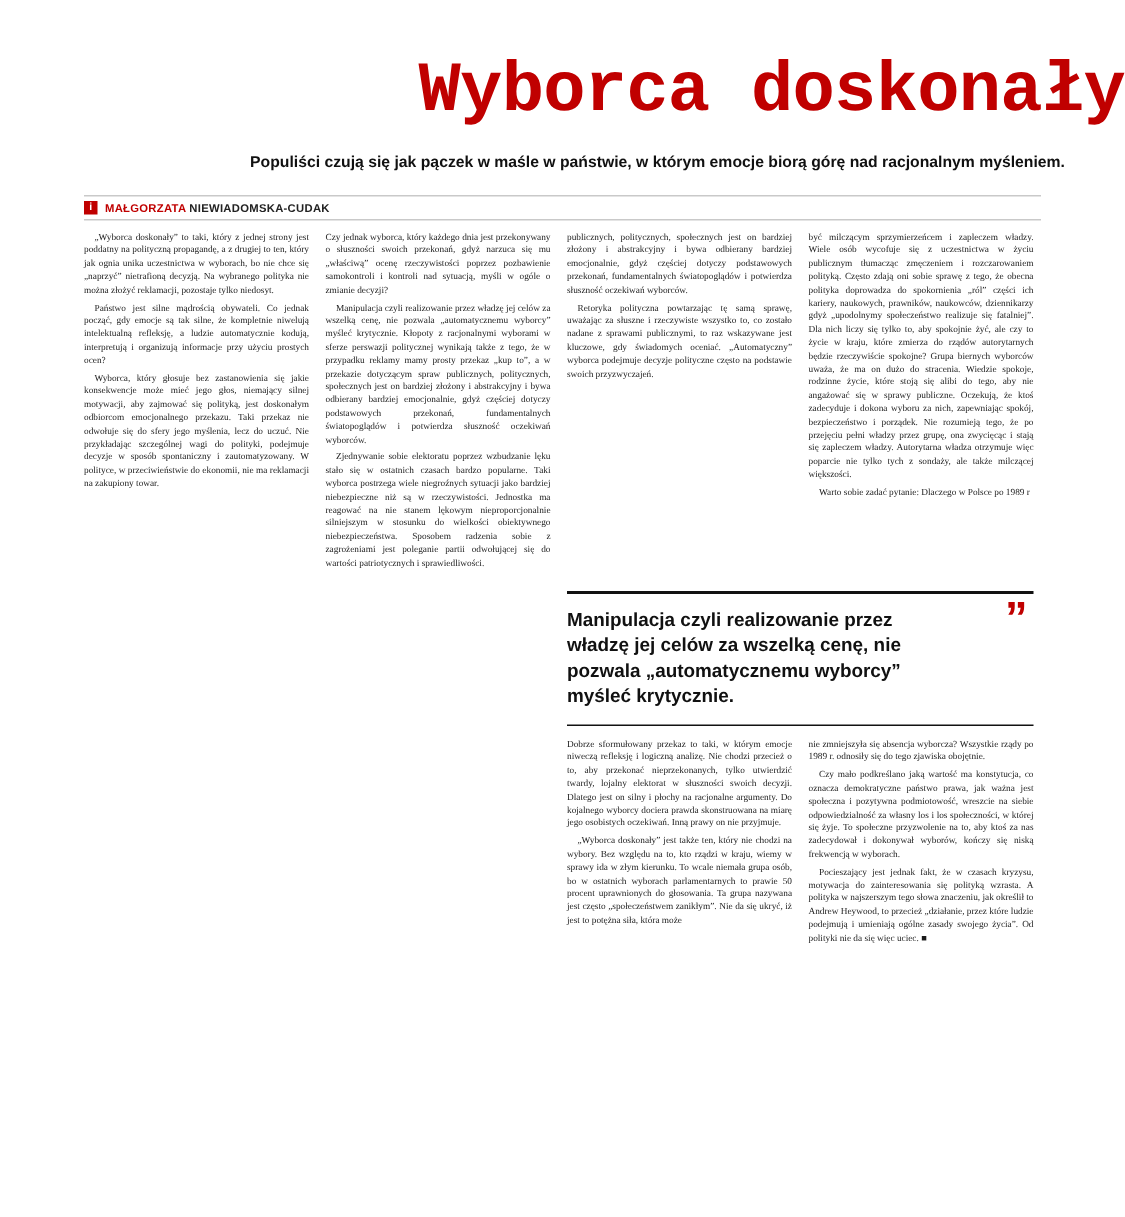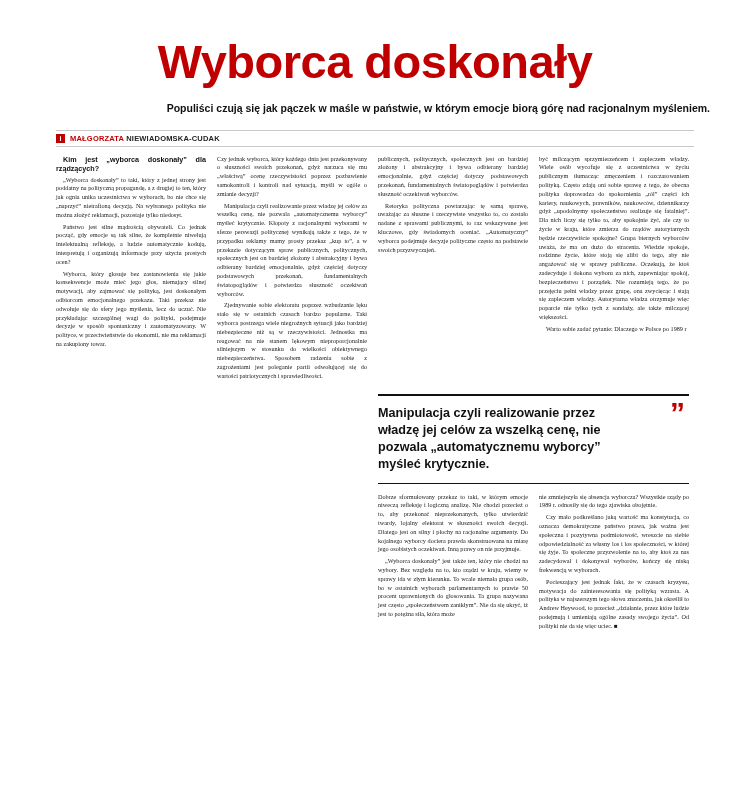--- a/index.html
+++ b/index.html
@@ -10,23 +10,23 @@
     color:#111;
     overflow:hidden;
   }
   .page{
     position:relative;
     width:750px;height:811px;
     padding:0;
     box-sizing:border-box;
   }
   .headline{
-    text-align:center;
+    text-align:right;
     color:#c00000;
-    font-family:Liberation Sans, sans-serif;
+    font-family:Liberation Mono, monospace;
     font-weight:bold;
     font-size:47px;
     letter-spacing:-0.5px;
     margin:38px 0 0 0;
     line-height:1;
   }
   .deck{
     text-align:right;
     font-family:"Liberation Sans", sans-serif;
     font-weight:bold;
@@ -133,21 +133,20 @@
     <span class="byline-mark">i</span>
     <span class="byline-name">
       <span class="first">MAŁGORZATA</span>
       <span class="last">NIEWIADOMSKA-CUDAK</span>
     </span>
   </div>
 
   <div class="cols">
 
     <div class="col">
-      <p class="sub">Kim jest „wyborca doskonały” dla rządzących?</p>
       <p>„Wyborca doskonały” to taki, który z jednej strony jest poddatny na polityczną propagandę, a z drugiej to ten, który jak ognia unika uczestnictwa w wyborach, bo nie chce się „naprzyć” nietrafioną decyzją. Na wybranego polityka nie można złożyć reklamacji, pozostaje tylko niedosyt.</p>
       <p>Państwo jest silne mądrością obywateli. Co jednak począć, gdy emocje są tak silne, że kompletnie niwelują intelektualną refleksję, a ludzie automatycznie kodują, interpretują i organizują informacje przy użyciu prostych ocen?</p>
       <p>Wyborca, który głosuje bez zastanowienia się jakie konsekwencje może mieć jego głos, niemający silnej motywacji, aby zajmować się polityką, jest doskonałym odbiorcom emocjonalnego przekazu. Taki przekaz nie odwołuje się do sfery jego myślenia, lecz do uczuć. Nie przykładając szczególnej wagi do polityki, podejmuje decyzje w sposób spontaniczny i zautomatyzowany. W polityce, w przeciwieństwie do ekonomii, nie ma reklamacji na zakupiony towar.</p>
     </div>
 
     <div class="col">
       <p class="nofirst">Czy jednak wyborca, który każdego dnia jest przekonywany o słuszności swoich przekonań, gdyż narzuca się mu „właściwą” ocenę rzeczywistości poprzez pozbawienie samokontroli i kontroli nad sytuacją, myśli w ogóle o zmianie decyzji?</p>
       <p>Manipulacja czyli realizowanie przez władzę jej celów za wszelką cenę, nie pozwala „automatycznemu wyborcy” myśleć krytycznie. Kłopoty z racjonalnymi wyborami w sferze perswazji politycznej wynikają także z tego, że w przypadku reklamy mamy prosty przekaz „kup to”, a w przekazie dotyczącym spraw publicznych, politycznych, społecznych jest on bardziej złożony i abstrakcyjny i bywa odbierany bardziej emocjonalnie, gdyż częściej dotyczy podstawowych przekonań, fundamentalnych światopoglądów i potwierdza słuszność oczekiwań wyborców.</p>
       <p>Zjednywanie sobie elektoratu poprzez wzbudzanie lęku stało się w ostatnich czasach bardzo popularne. Taki wyborca postrzega wiele niegroźnych sytuacji jako bardziej niebezpieczne niż są w rzeczywistości. Jednostka ma reagować na nie stanem lękowym nieproporcjonalnie silniejszym w stosunku do wielkości obiektywnego niebezpieczeństwa. Sposobem radzenia sobie z zagrożeniami jest poleganie partii odwołującej się do wartości patriotycznych i sprawiedliwości.</p>
     </div>

